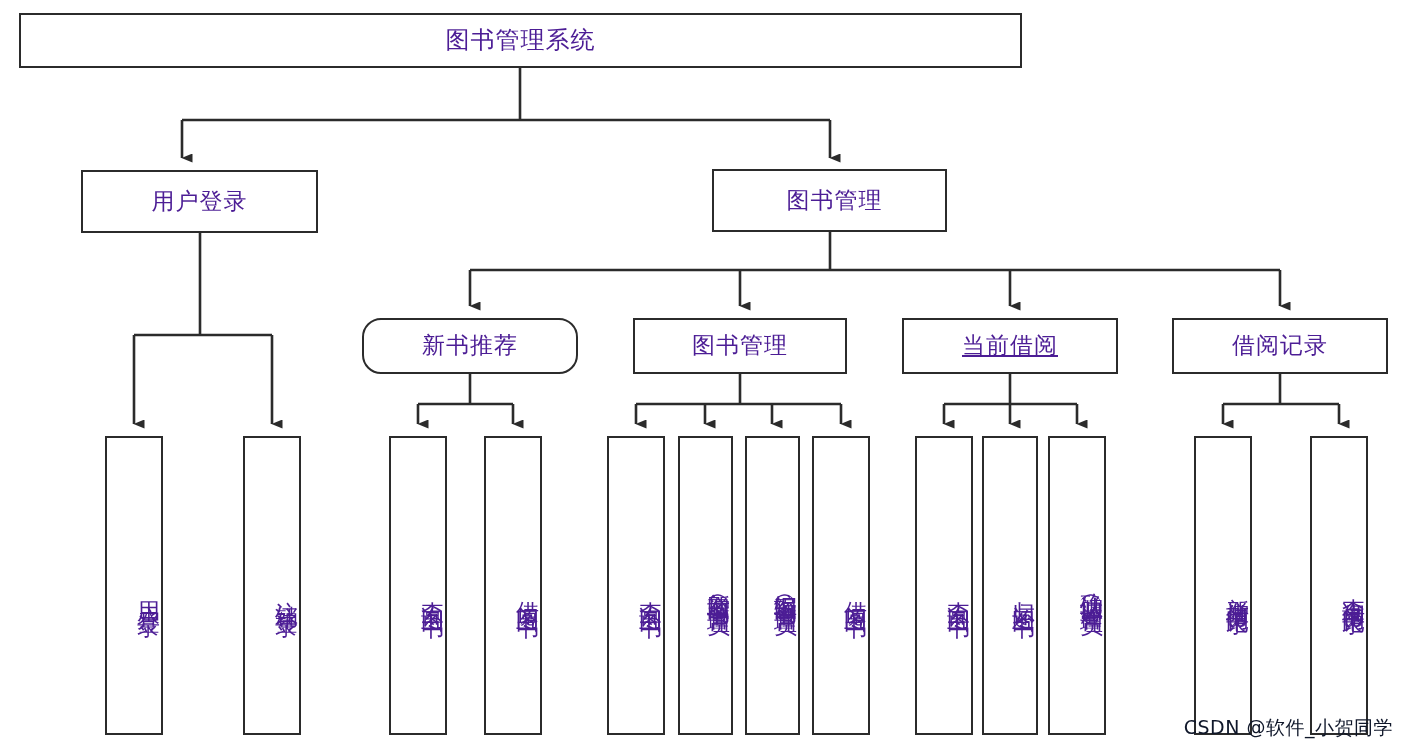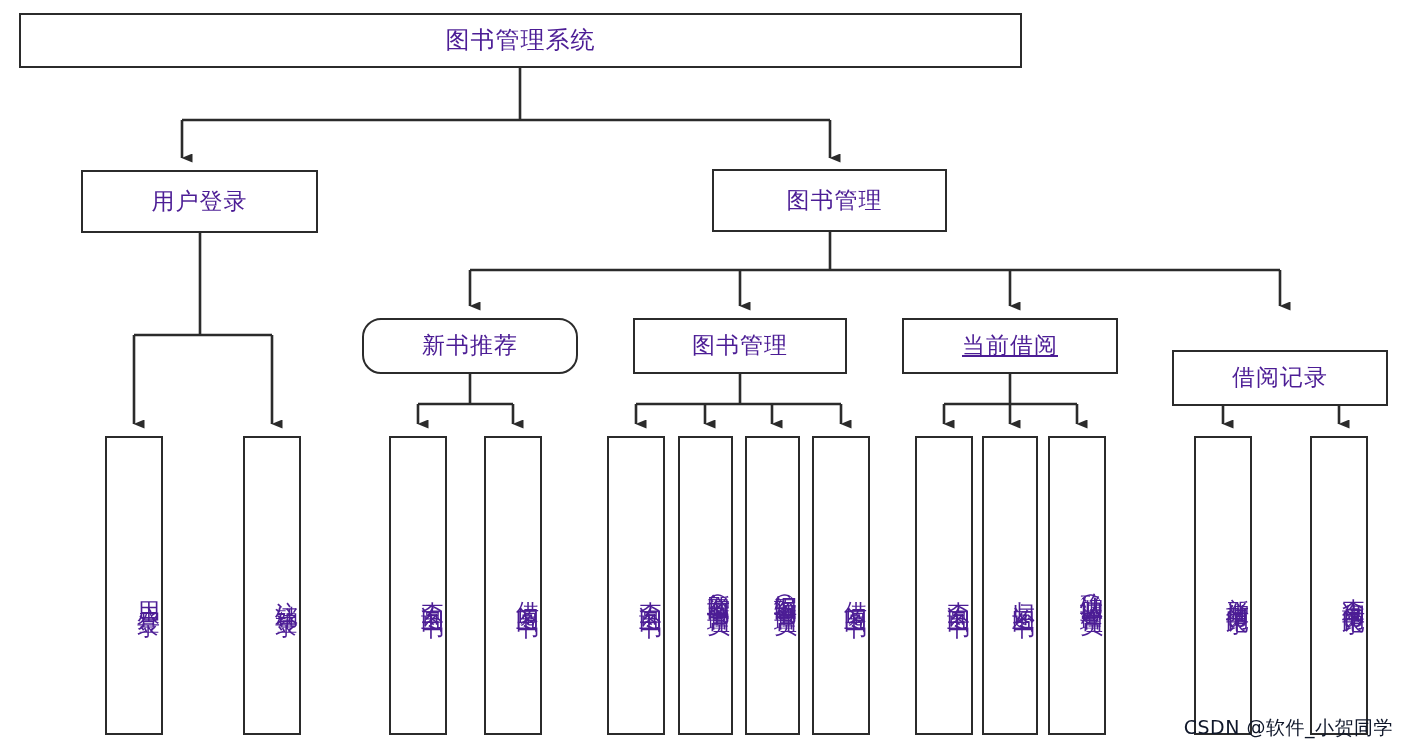--- a/index.html
+++ b/index.html
@@ -128,21 +128,21 @@
   </svg>
 
   <div class="node node-h node-root" style="left:19px; top:13px; width:1003px; height:55px;">图书管理系统</div>
 
   <div class="node node-h" style="left:81px; top:170px; width:237px; height:63px;">用户登录</div>
   <div class="node node-h" style="left:712px; top:169px; width:235px; height:63px;padding-left:10px;">图书管理</div>
 
   <div class="node node-h" style="left:362px; top:318px; width:216px; height:56px;border-radius:19px;">新书推荐</div>
   <div class="node node-h" style="left:633px; top:318px; width:214px; height:56px;">图书管理</div>
   <div class="node node-h" style="left:902px; top:318px; width:216px; height:56px;text-decoration:underline;">当前借阅</div>
-  <div class="node node-h" style="left:1172px; top:318px; width:216px; height:56px;margin-top:32px;">借阅记录</div>
+  <div class="node node-h" style="left:1172px; top:318px; width:216px; height:56px;">借阅记录</div>
 
   <div class="node node-v" style="left:105px; top:436px; width:58px; height:299px;">用户登录</div>
   <div class="node node-v" style="left:243px; top:436px; width:58px; height:299px;">注销登录</div>
 
   <div class="node node-v" style="left:389px; top:436px; width:58px; height:299px;">查询图书</div>
   <div class="node node-v" style="left:484px; top:436px; width:58px; height:299px;">借阅图书</div>
 
   <div class="node node-v" style="left:607px; top:436px; width:58px; height:299px;">查询图书</div>
   <div class="node node-v tall-text" style="left:678px; top:436px; width:55px; height:299px;">新增图书（管理员）</div>
   <div class="node node-v tall-text" style="left:745px; top:436px; width:55px; height:299px;">编辑图书（管理员）</div>

